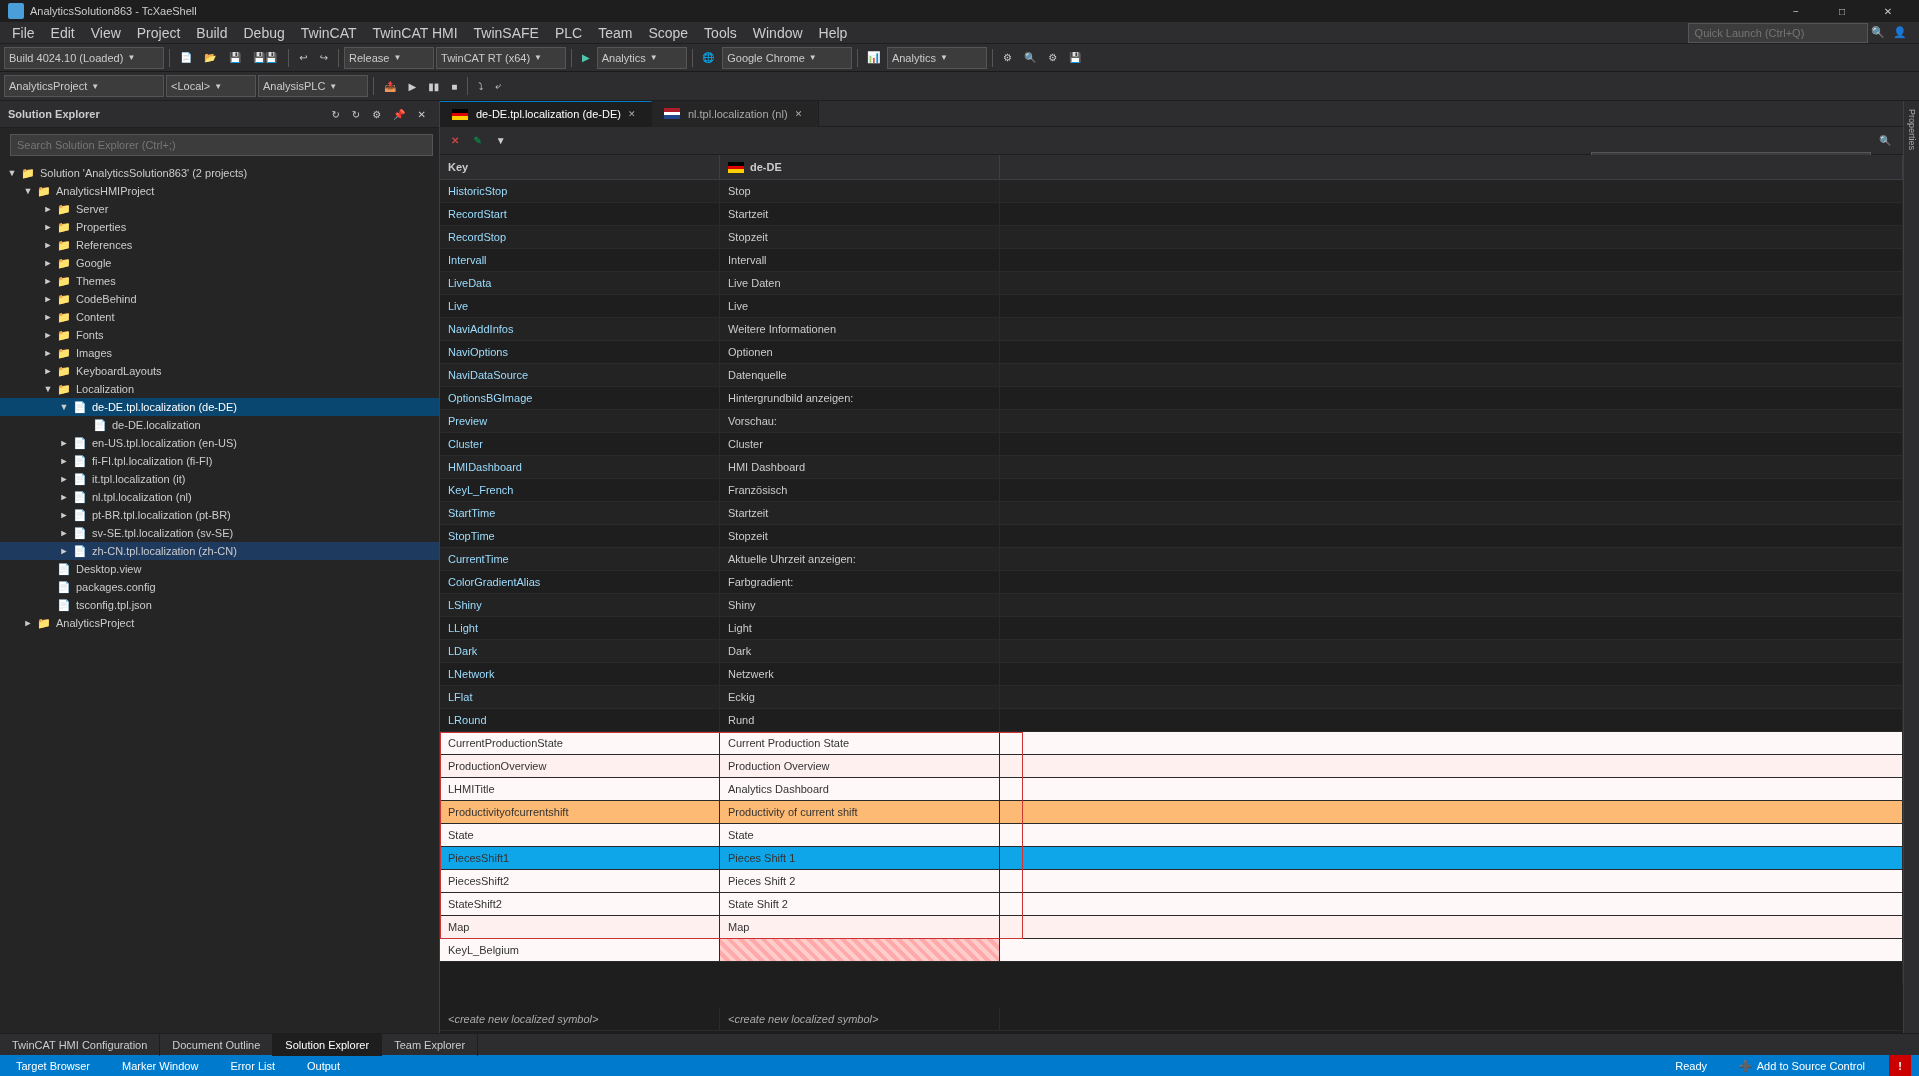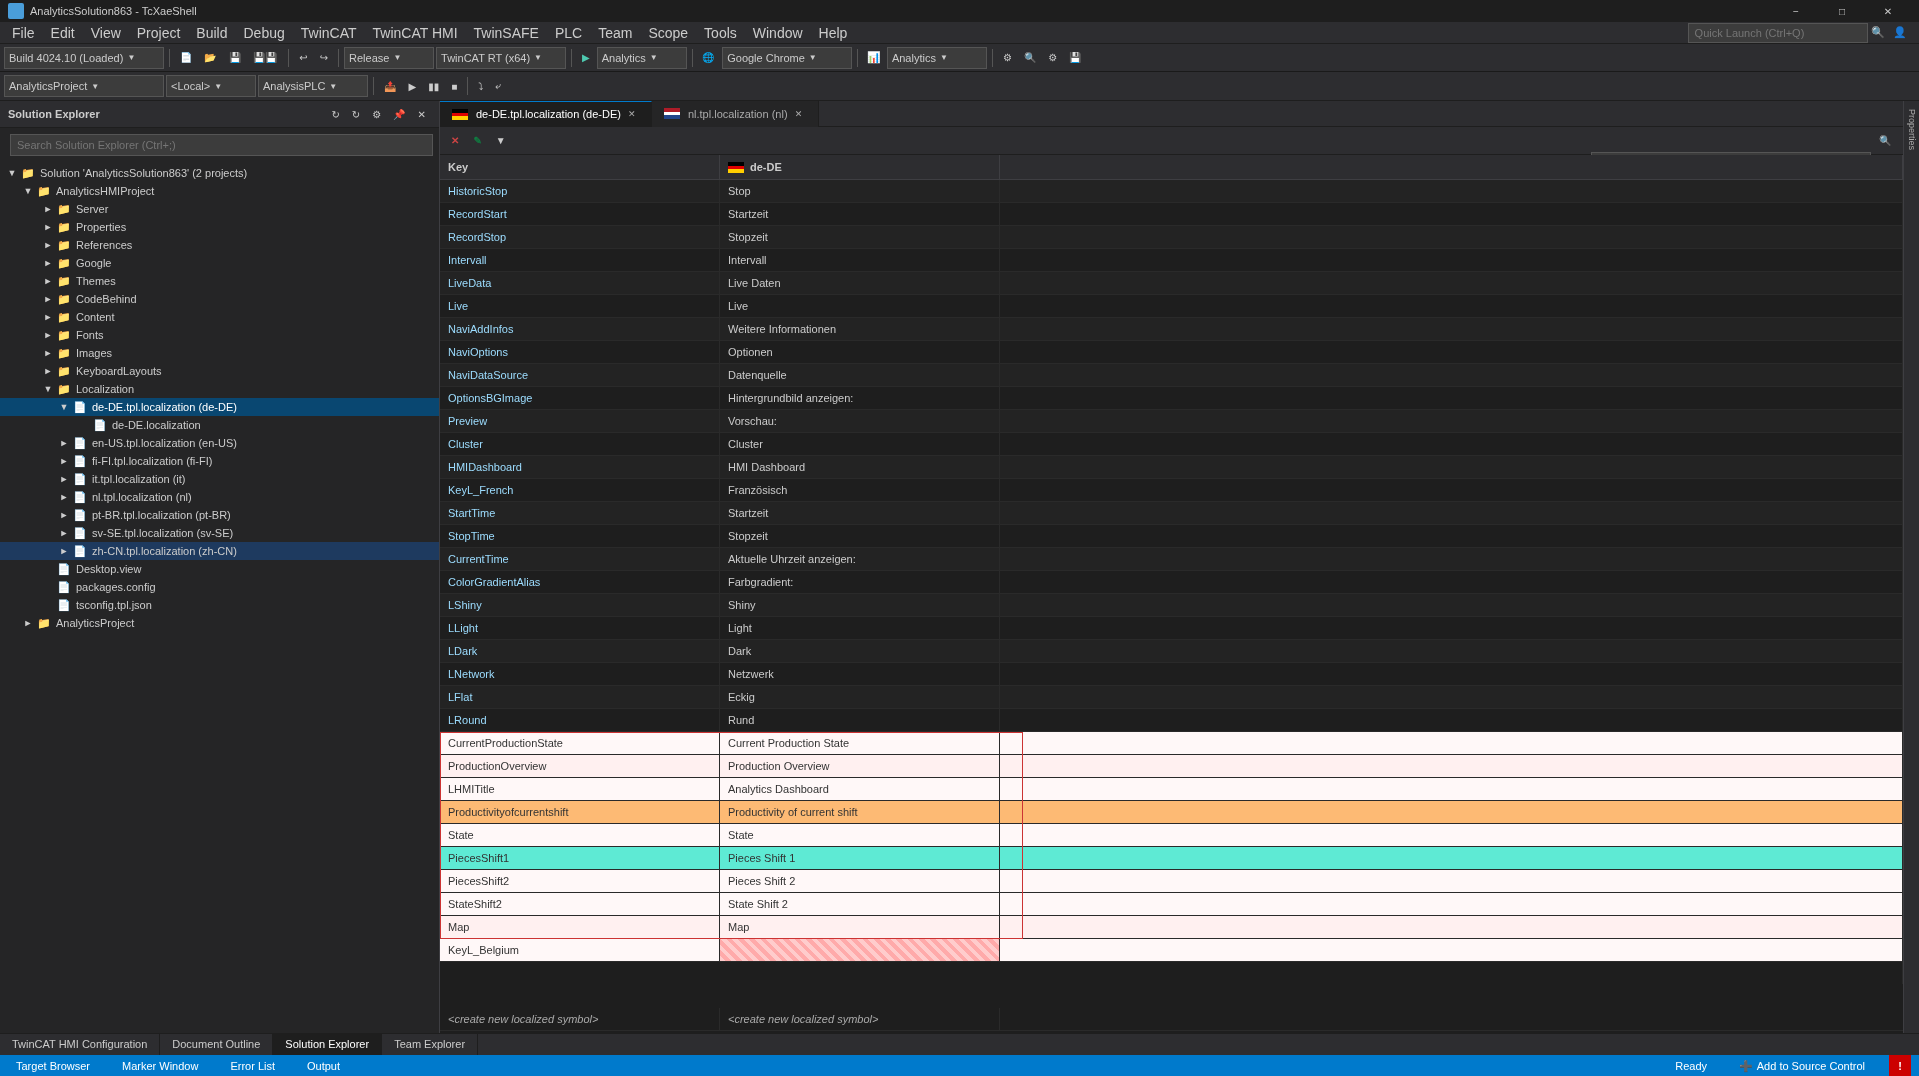--- a/index.html
+++ b/index.html
@@ -539,21 +539,21 @@
         <div class="grid-row" style="background:#fdba74;">
           <div class="grid-cell key-cell" style="color:#333;">Productivityofcurrentshift</div>
           <div class="grid-cell" style="color:#333;">Productivity of current shift</div>
           <div class="grid-cell"></div>
         </div>
         <div class="grid-row" style="background:#fff8f8;">
           <div class="grid-cell key-cell" style="color:#333;">State</div>
           <div class="grid-cell" style="color:#333;">State</div>
           <div class="grid-cell"></div>
         </div>
-        <div class="grid-row" style="background:#5eead4;">
+        <div class="grid-row" style="background:#0ea5e9;">
           <div class="grid-cell key-cell" style="color:#333;">PiecesShift1</div>
           <div class="grid-cell" style="color:#333;">Pieces Shift 1</div>
           <div class="grid-cell"></div>
         </div>
         <div class="grid-row" style="background:#fff8f8;">
           <div class="grid-cell key-cell" style="color:#333;">PiecesShift2</div>
           <div class="grid-cell" style="color:#333;">Pieces Shift 2</div>
           <div class="grid-cell"></div>
         </div>
         <div class="grid-row" style="background:#fff8f8;">
@@ -580,21 +580,21 @@
         <div class="grid-cell"></div>
       </div>
     </div>
   </div>
 
   <div style="width:16px;background:#2d2d30;border-left:1px solid #3e3e42;display:flex;flex-direction:column;">
     <div style="font-size:9px;color:#aaa;writing-mode:vertical-rl;text-orientation:mixed;padding:8px 2px;cursor:pointer;">Properties</div>
   </div>
 </div>
 
-<div id="bottom-tabs" style="background:#2d2d30;height:22px;display:flex;align-items:flex-end;border-top:1px solid #1e1e1e;">
+<div id="bottom-tabs" style="background:#2d2d30;height:22px;display:flex;align-items:center;border-top:1px solid #1e1e1e;">
   <div class="bottom-tab">TwinCAT HMI Configuration</div>
   <div class="bottom-tab">Document Outline</div>
   <div class="bottom-tab active">Solution Explorer</div>
   <div class="bottom-tab">Team Explorer</div>
 </div>
 
 <div id="status-bar" style="background:#007acc;height:22px;display:flex;align-items:center;padding:0 8px;color:#fff;font-size:11px;">
   <div style="padding:0 8px;cursor:pointer;height:22px;display:flex;align-items:center;">
     <span>Target Browser</span>
   </div>

